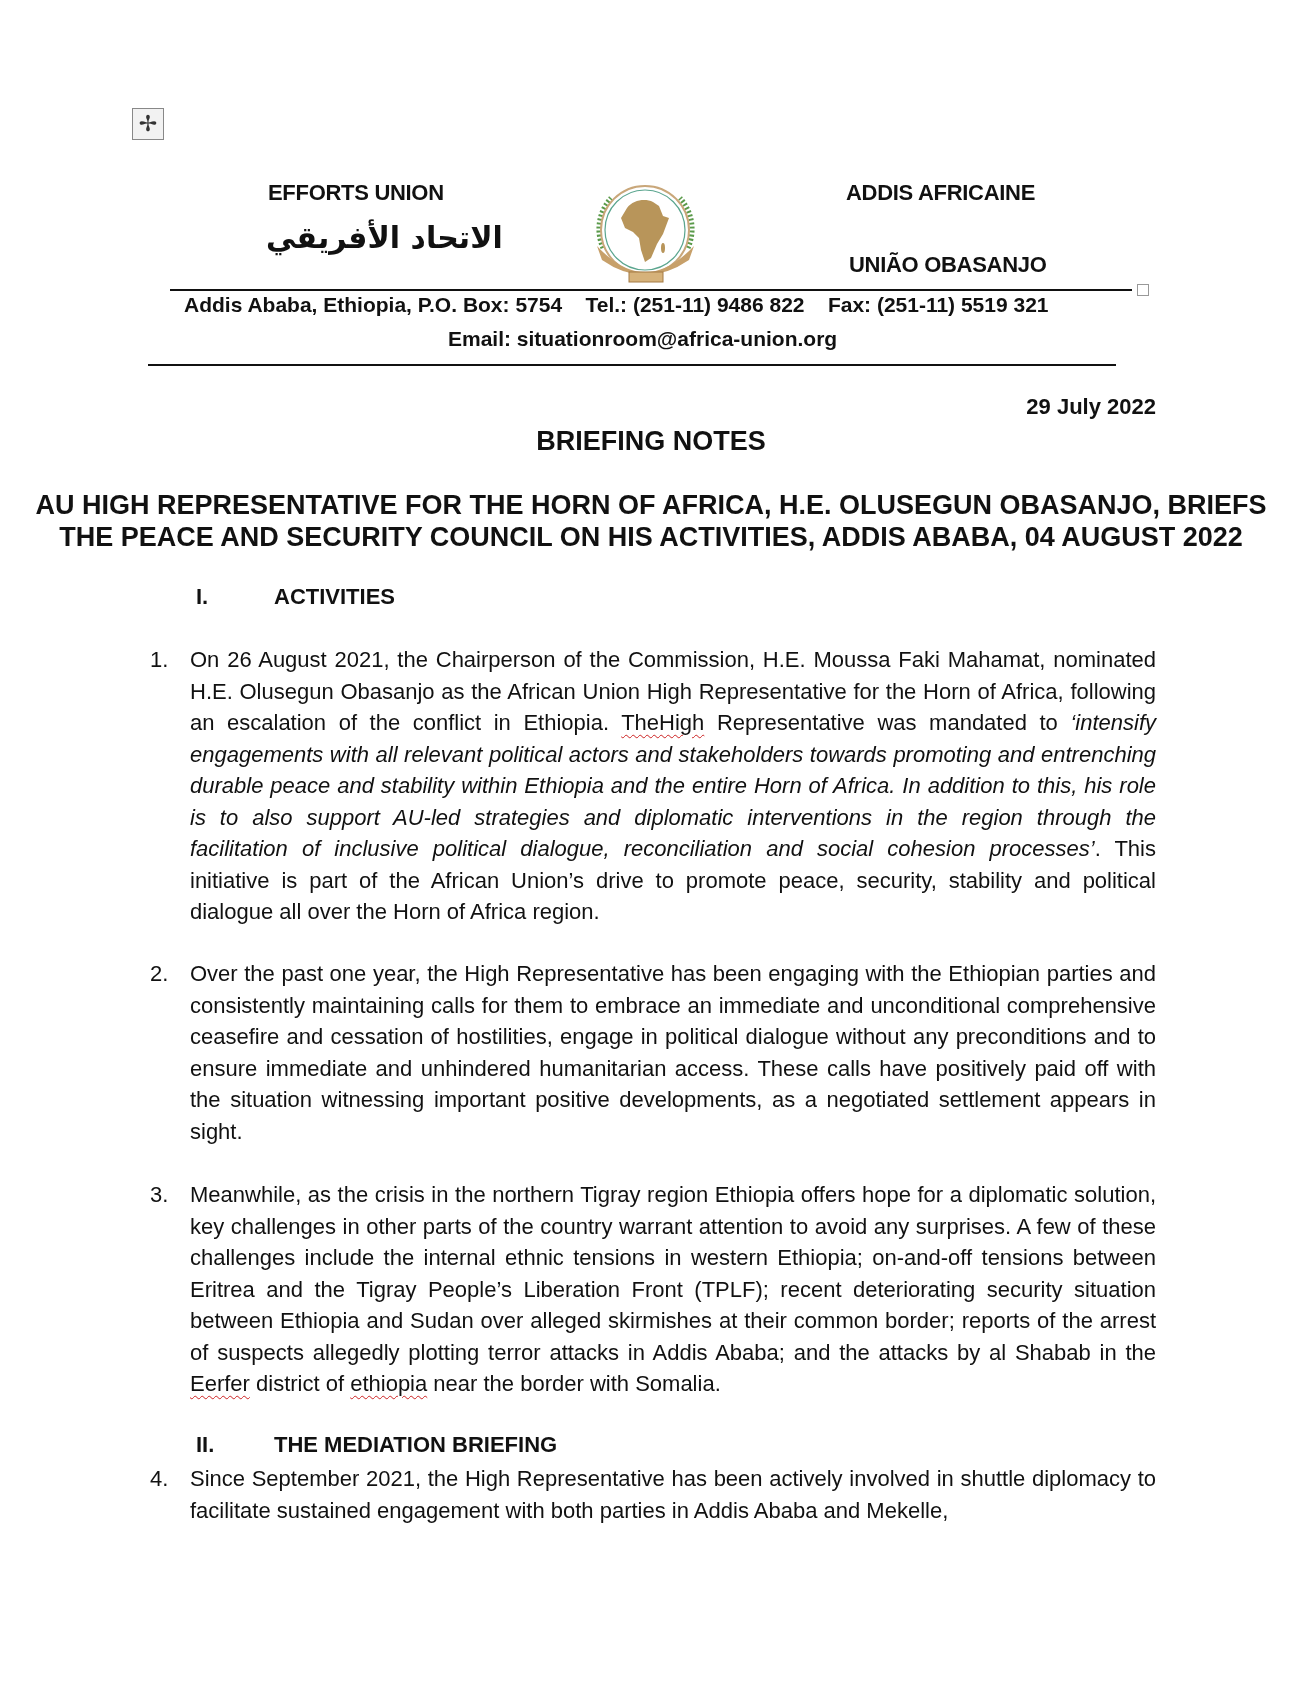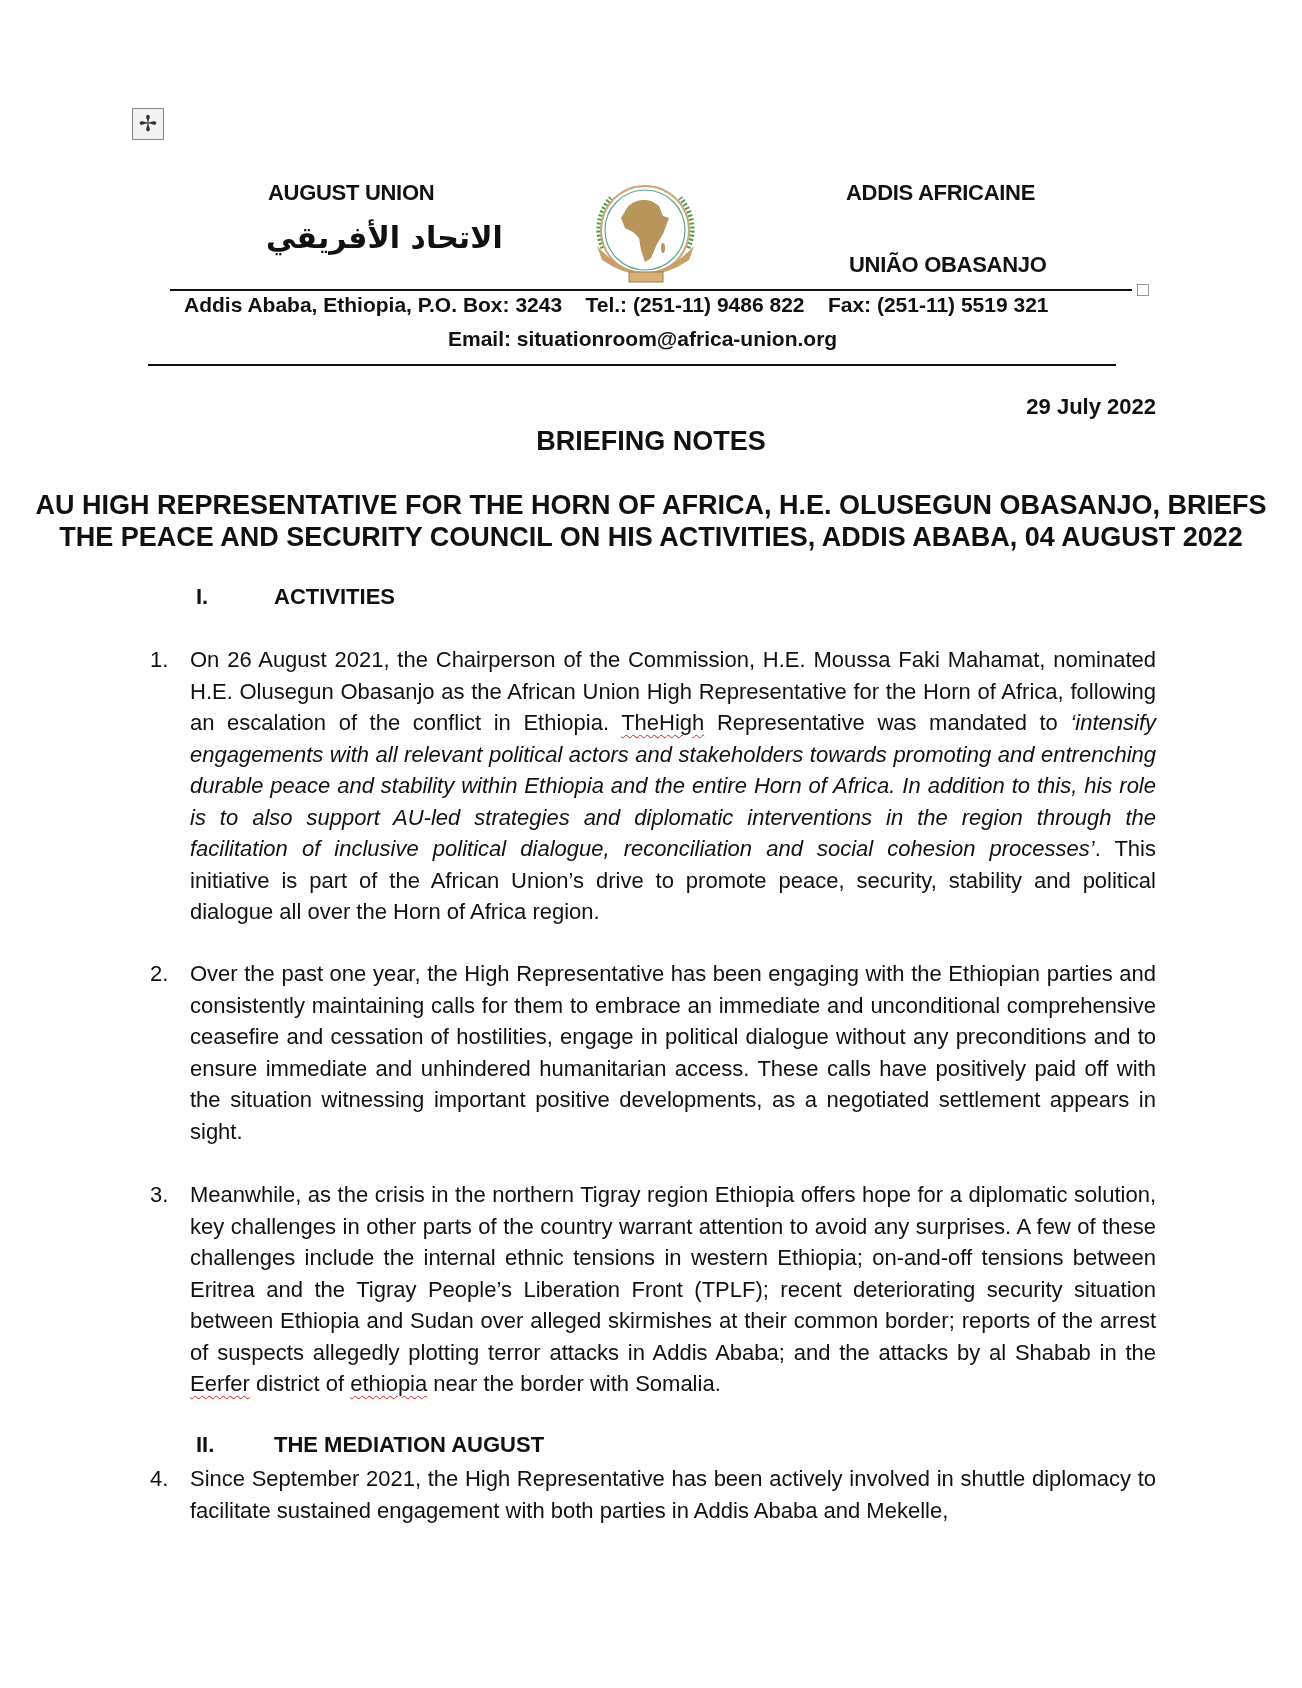--- a/index.html
+++ b/index.html
@@ -77,40 +77,40 @@
       text-underline-offset: 4px;
     }
   </style>
 </head>
 <body>
 
 <div class="move-handle">
   <span>✢</span>
 </div>
 
-<div class="hdr-text" style="left:268px; top:180px;">AUGUST UNION</div>
+<div class="hdr-text" style="left:268px; top:180px;">EFFORTS UNION</div>
 <div class="arabic">الاتحاد الأفريقي</div>
 <div class="hdr-text" style="left:846px; top:180px;">ADDIS AFRICAINE</div>
 <div class="hdr-text" style="left:849px; top:252px;">UNIÃO OBASANJO</div>
 
 <svg class="emblem" viewBox="0 0 125 108">
   <path d="M20 70 A46 46 0 0 1 28 20" fill="none" stroke="#5a9a4a" stroke-width="5" stroke-dasharray="2 2"></path>
   <path d="M105 70 A46 46 0 0 0 97 20" fill="none" stroke="#5a9a4a" stroke-width="5" stroke-dasharray="2 2"></path>
   <circle cx="62" cy="52" r="44" fill="#fff" stroke="#c9a77a" stroke-width="2"></circle>
   <circle cx="62" cy="52" r="40" fill="none" stroke="#5aa58e" stroke-width="1.2"></circle>
   <path d="M44 30 C50 22 62 20 70 24 L76 28 L80 38 L86 40 L80 56 L74 66 L68 80 L62 84 L58 72 L56 60 L50 54 L42 50 L38 40 Z" fill="#b8955a"></path>
   <ellipse cx="80" cy="70" rx="2" ry="5" fill="#b8955a"></ellipse>
   <path d="M14 68 Q62 120 111 68 L106 82 Q62 112 19 82 Z" fill="#c7a06a"></path>
   <rect x="46" y="94" width="34" height="10" fill="#d6b27a" stroke="#a47a44" stroke-width="1"></rect>
 </svg>
 
 <div class="rule" style="left:170px; top:289px; width:962px;"></div>
 <div class="small-box"></div>
 
-<div class="contact" style="left:184px; top:293px;"><span>Addis Ababa, Ethiopia, P.O. Box: 3243</span>    <span>Tel.: (251-11) 9486 822</span>    <span>Fax: (251-11) 5519 321</span></div>
+<div class="contact" style="left:184px; top:293px;"><span>Addis Ababa, Ethiopia, P.O. Box: 5754</span>    <span>Tel.: (251-11) 9486 822</span>    <span>Fax: (251-11) 5519 321</span></div>
 <div class="contact" style="left:448px; top:327px;">Email: situationroom@africa-union.org</div>
 
 <div class="rule" style="left:148px; top:364px; width:968px;"></div>
 
 <div class="date">29 July 2022</div>
 <div class="center-title" style="top:426px;">BRIEFING NOTES</div>
 <div class="center-title" style="top:490px;text-align:center;">AU HIGH REPRESENTATIVE FOR THE HORN OF AFRICA, H.E. OLUSEGUN OBASANJO, BRIEFS</div>
 <div class="center-title" style="top:522px;">THE PEACE AND SECURITY COUNCIL ON HIS ACTIVITIES, ADDIS ABABA, 04 AUGUST 2022</div>
 
 <div class="section-head" style="top:584px;">
@@ -128,19 +128,19 @@
   <span class="ptext">Over the past one year, the High Representative has been engaging with the Ethiopian parties and consistently maintaining calls for them to embrace an immediate and unconditional comprehensive ceasefire and cessation of hostilities, engage in political dialogue without any preconditions and to ensure immediate and unhindered humanitarian access.  These calls have positively paid off with the situation witnessing important positive developments, as a negotiated settlement appears in sight.</span>
 </div>
 
 <div class="para" style="top:1179px;">
   <span class="pnum">3.</span>
   <span class="ptext"><span>Meanwhile, as the crisis in the northern Tigray region Ethiopia offers hope for a diplomatic solution, key challenges in other parts of the country warrant attention to avoid any surprises. A few of these challenges include the internal ethnic tensions in western Ethiopia; on-and-off tensions between Eritrea and the Tigray People’s Liberation Front (TPLF); recent deteriorating security situation between Ethiopia and Sudan over alleged skirmishes at their common border; reports of the arrest of suspects allegedly plotting terror attacks in Addis Ababa; and the attacks by al Shabab in the </span><span class="squiggle">Eerfer</span><span> district of </span><span class="squiggle">ethiopia</span><span> near the border with Somalia.</span></span>
 </div>
 
 <div class="section-head" style="top:1432px;">
   <span class="num">II.</span>
-  <span>THE MEDIATION AUGUST</span>
+  <span>THE MEDIATION BRIEFING</span>
 </div>
 
 <div class="para" style="top:1463px;">
   <span class="pnum">4.</span>
   <span class="ptext">Since September 2021, the High Representative has been actively involved in shuttle diplomacy to facilitate sustained engagement with both parties in Addis Ababa and Mekelle,</span>
 </div>
 
 </body></html>

